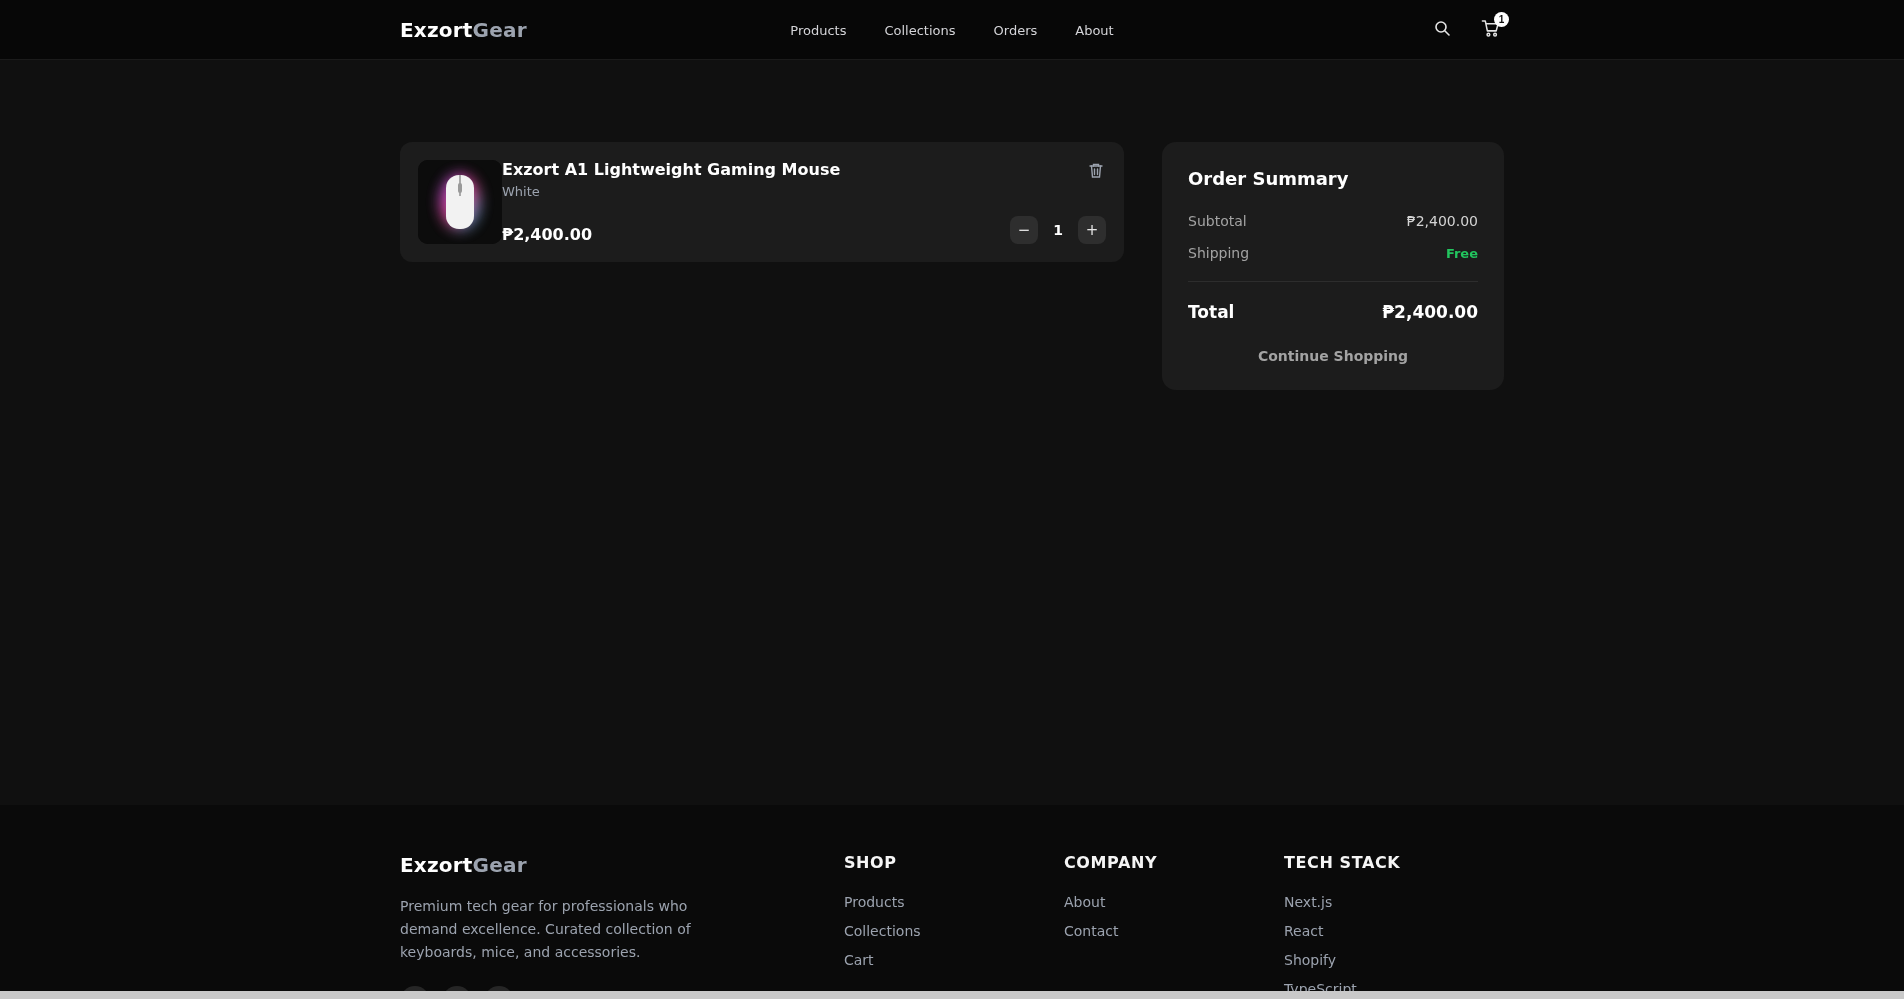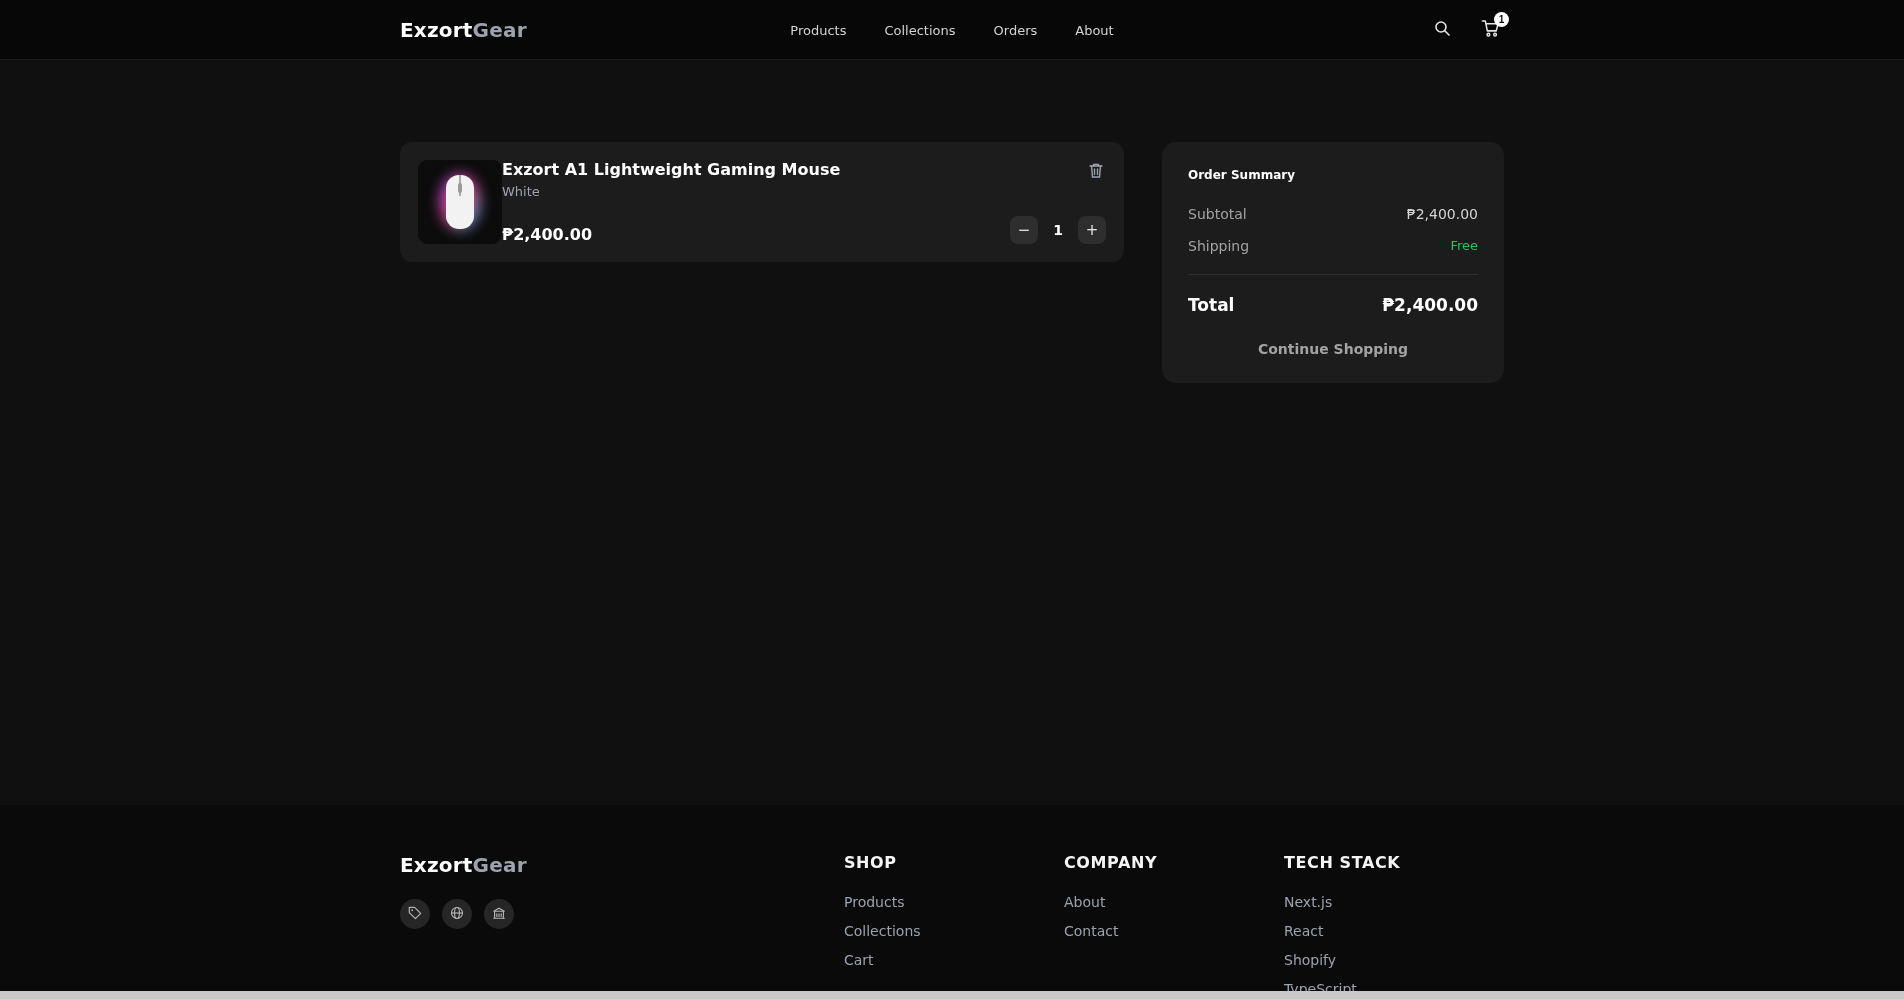--- a/index.html
+++ b/index.html
@@ -86,25 +86,25 @@
     font-family: inherit;
   }
   .qty-value { min-width: 20px; text-align: center; font-size: 14px; font-weight: 600; }
 
   
   .summary {
     background: #1c1c1c;
     border-radius: 14px;
     padding: 26px;
   }
-  .summary h2 { font-size: 12px; font-weight: bold; margin-bottom: 24px; }
-  .sum-row { display: flex; justify-content: space-between; font-size: 14px; margin-bottom: 16px; gap: 25px; }
+  .summary h2 { font-size: 18px; font-weight: bold; margin-bottom: 24px; }
+  .sum-row { display: flex; justify-content: space-between; align-items: center; font-size: 14px; margin-bottom: 16px; gap: 25px; }
   .sum-row .sum-label { color: #a3a3a3; }
   .sum-row .sum-value { color: #d4d4d4; }
-  .sum-row .sum-free { color: #22c55e; font-weight: 400; font-size: 13px; }
+  .sum-row .sum-free { color: #22c55e; font-weight: 700; font-size: 13px; }
   .sum-divider { border: none; border-top: 1px solid #2d2d2d; margin: 20px 0; }
   .total-row { display: flex; justify-content: space-between; align-items: center; font-size: 17px; font-weight: bold; }
   .checkout-btn {
     margin-top: 24px; width: 100%; height: 46px; border-radius: 10px; border: none;
     background: #fff; color: #111; font-size: 15px; font-weight: 600; cursor: pointer;
     display: flex; align-items: center; justify-content: center; gap: 9px;
     font-family: inherit;
   }
   .checkout-arrow { font-size: 16px; line-height: 1; }
   .continue-link {
@@ -260,20 +260,21 @@
       </div>
     </div>
   </main>
 
   <footer>
     <div class="container">
       <div class="footer-grid">
 
         <div class="footer-brand-col">
           <a class="brand"><span>Exzort</span><span class="brand-light">Gear</span></a>
+          <p class="footer-desc">Premium tech gear for professionals who demand excellence. Curated collection of keyboards, mice, and accessories.</p>
           <div class="social-row">
             <button class="social-btn">
               <span>
                 <svg width="14" height="14" viewBox="0 0 16 16" fill="none" stroke="#b5b5b5" stroke-width="1.4" stroke-linejoin="round">
                   <path d="M1.5 7.5V1.5h6l7 7-6 6z"></path>
                   <circle cx="4.8" cy="4.8" r="1" fill="#b5b5b5" stroke="none"></circle>
                 </svg>
               </span>
             </button>
             <button class="social-btn">

